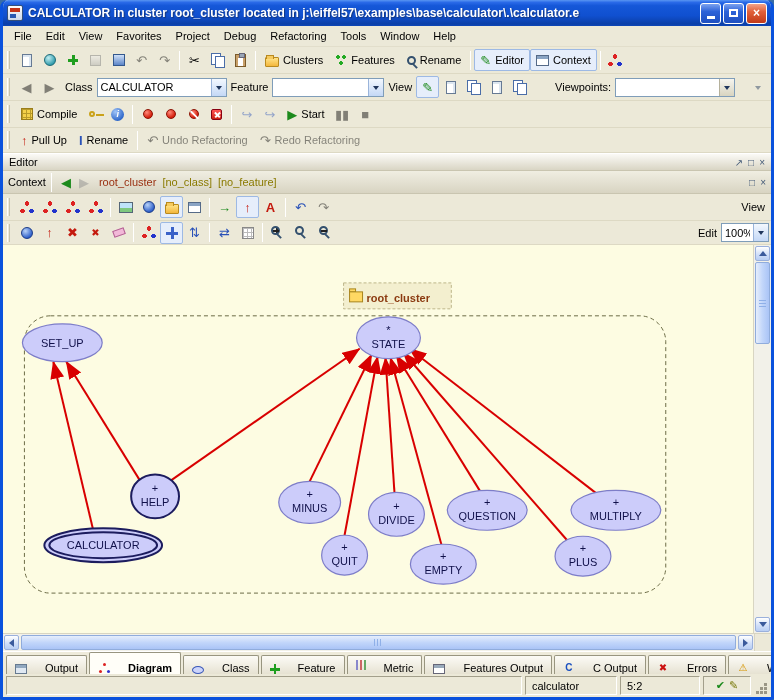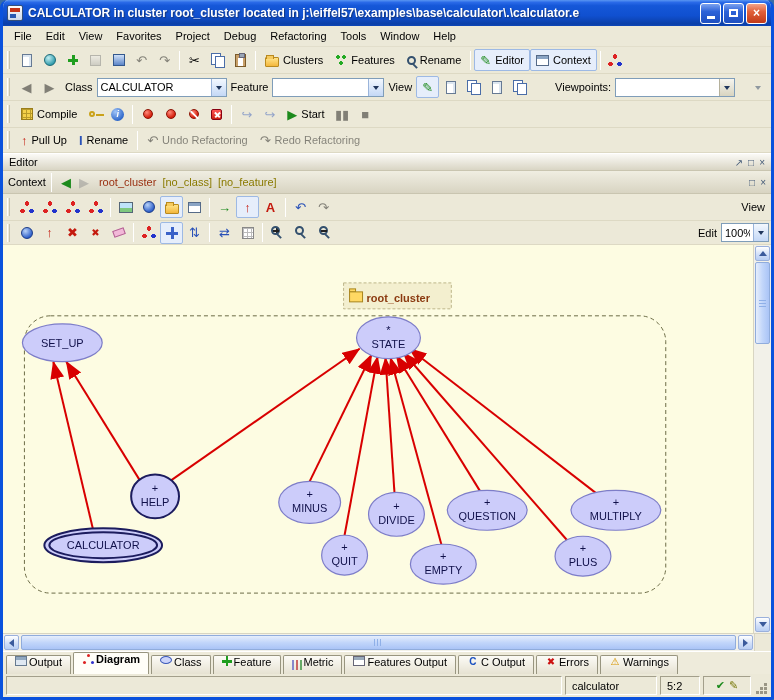--- a/index.html
+++ b/index.html
@@ -125,21 +125,21 @@
   .vthumb::after { content:'';position:absolute;left:3px;right:3px;top:37px;height:7px;background:repeating-linear-gradient(180deg,#8fb0e8 0 1px,transparent 1px 3px); }
   .hscroll-row { flex:0 0 17px; display:flex; }
   .hscroll { flex:1; background:#f2f1e9; border-top:1px solid #d8d5c2; display:flex; align-items:center; }
   .hthumb { height:15px; flex:1; margin:0 1px; border:1px solid #90acdc; border-radius:2px;
             background:linear-gradient(180deg,#e6eefc,#c2d6fa 50%,#aac4f6); position:relative; }
   .hthumb::after { content:'';position:absolute;top:3px;bottom:3px;left:50%;width:9px;margin-left:-5px;background:repeating-linear-gradient(90deg,#8fb0e8 0 1px,transparent 1px 3px); }
   .corner { flex:0 0 17px; background:#ece9d8; border-top:1px solid #d8d5c2; border-left:1px solid #d8d5c2; }
 
   
   .tabs-row { flex:0 0 23px; background:#eeebdb; border-top:1px solid #fff; display:flex; align-items:flex-end; padding-left:3px; gap:2px; }
-  .tab { height:19px; display:flex; align-items:flex-start; gap:2px; padding:0 8px; font-size:11px; border:1px solid #989580;
+  .tab { height:19px; display:flex; align-items:flex-end; gap:18px; padding:0 8px; font-size:11px; border:1px solid #989580;
          border-bottom:none; border-radius:2px 2px 0 0; background:linear-gradient(#fcfbf6,#e6e2d2); white-space:nowrap; }
   .tab.active { height:22px; background:#fffef8; font-weight:bold; }
   .ti { width:12px;height:12px;display:inline-flex;align-items:center;justify-content:center;font-size:10px;line-height:1;flex:0 0 auto; }
   .ti-output { width:12px;height:10px;background:#dfe8f2;border:1px solid #667a90;box-shadow:inset 0 3px 0 #91a8c0; }
   .ti-diagram { position:relative; }
   .ti-diagram::before { content:'';position:absolute;left:5px;top:1px;width:3px;height:3px;border-radius:50%;background:#d22;
                         box-shadow:-4px 7px 0 #d22,4px 7px 0 #33c; }
   .ti-class { width:12px;height:8px;border:1px solid #3a58b8;border-radius:50%;background:#ccd4fa; }
   .ti-feature { position:relative;width:10px;height:10px; }
   .ti-feature::before { content:'';position:absolute;left:4px;top:0;width:2.5px;height:10px;background:#1f9e1f; }
@@ -646,21 +646,21 @@
       </div>
     <div class="tab">
         <span class="ti" style="color:#d69500">⚠</span>
         <span>Warnings</span>
       </div>
   </div>
 
   <div class="statusbar">
     <span class="scell" style="flex:1"></span>
     <span class="scell" style="width:92px">calculator</span>
-    <span class="scell" style="width:40px">5:2</span>
+    <span class="scell" style="width:80px">5:2</span>
     <span class="scell" style="width:48px;justify-content:center;gap:4px">
       <span class="green" style="font-size:11px">✔</span>
       <span class="olive" style="font-size:11px">✎</span>
     </span>
     <span class="resize-grip"></span>
   </div>
 
 </div>
 
 </body></html>

